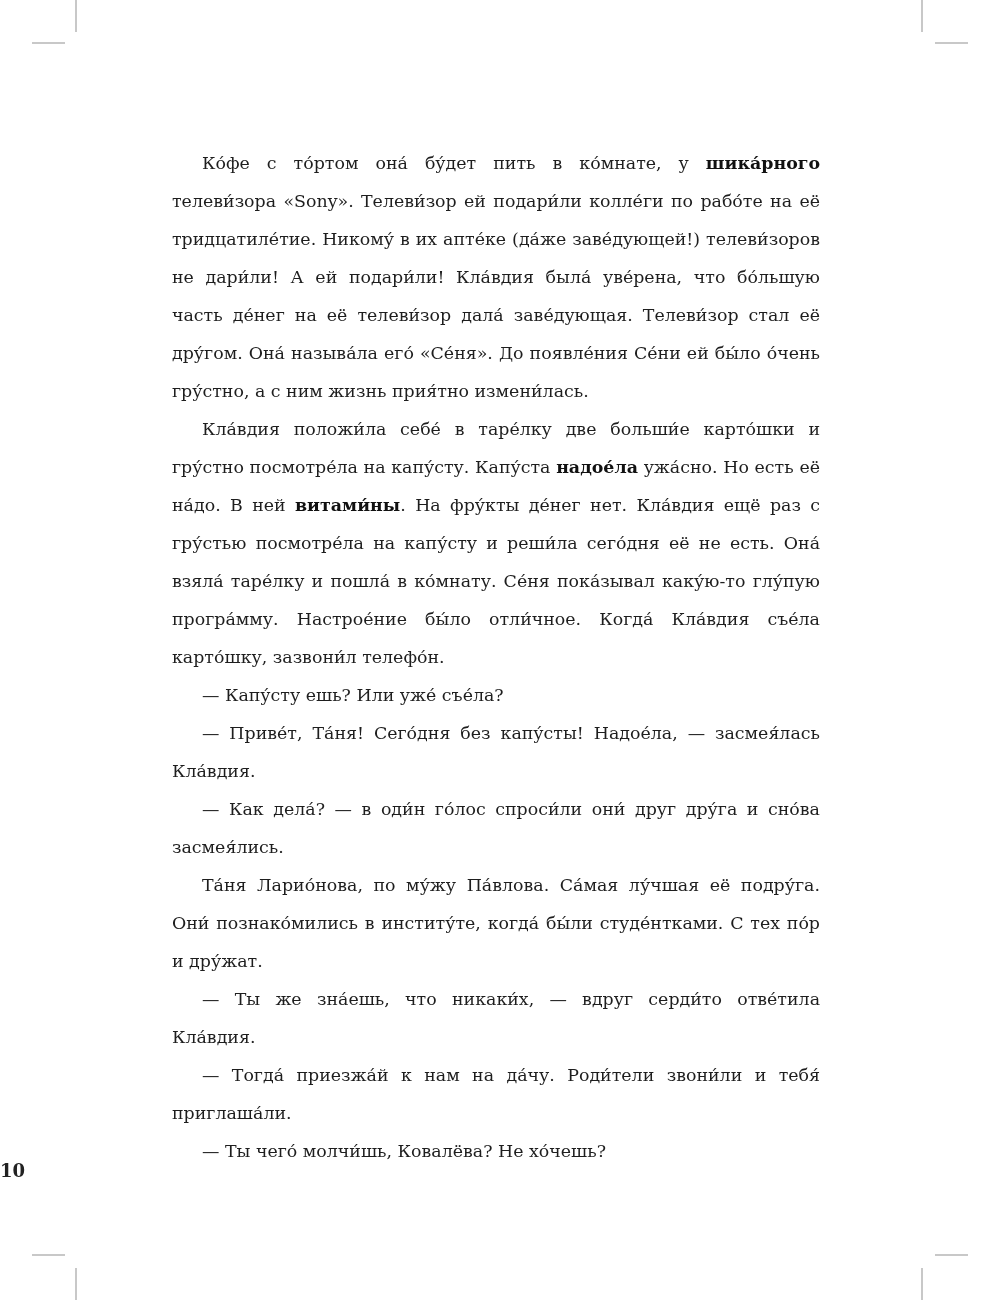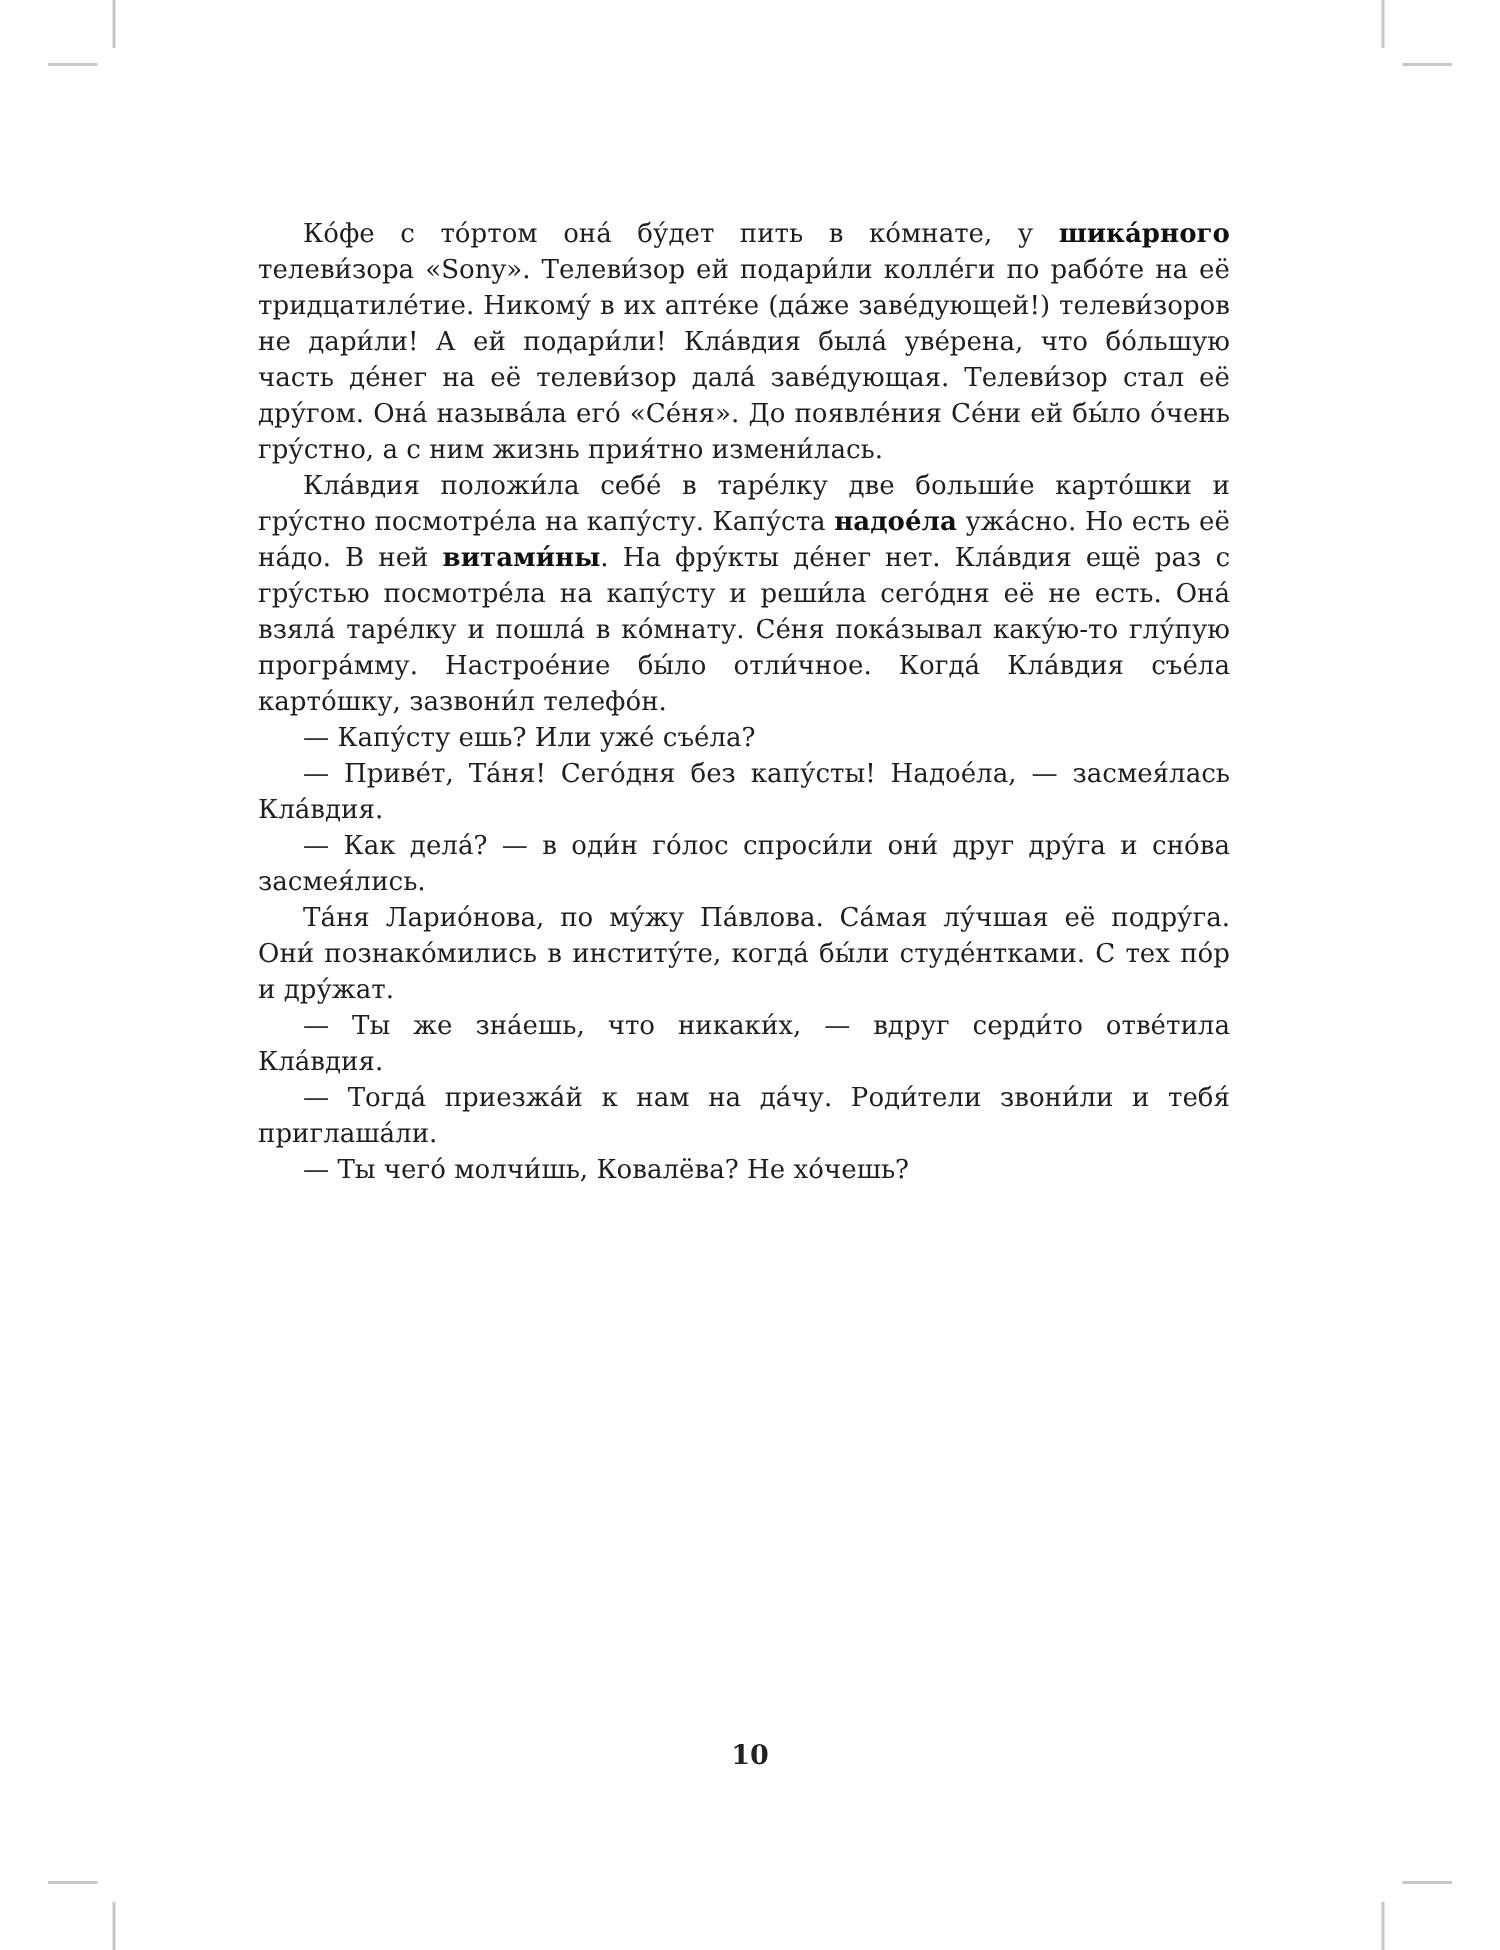--- a/index.html
+++ b/index.html
@@ -3,27 +3,27 @@
 <meta charset="utf-8">
 <style>
   html, body { margin: 0; padding: 0; background: #ffffff; }
   body { width: 1000px; height: 1300px; position: relative; overflow: hidden; }
   .crop { position: absolute; background: #c8c8c8; }
   .crop.v { width: 2px; height: 32px; }
   .crop.h { width: 33px; height: 2px; }
   #text-block {
     position: absolute; left: 172px; top: 144px; width: 648px;
     font-family: "DejaVu Serif", "Liberation Serif", serif;
-    font-size: 17.4px; line-height: 24px; color: #1e1e1e;
+    font-size: 17.4px; line-height: 38px; color: #1e1e1e;
     text-align: justify; hyphens: manual;
   }
   #text-block p { margin: 0; text-indent: 30px; }
   #text-block b { font-weight: bold; color: #111; }
   #page-number {
-    position: absolute; left: 0; width: 1000px; top: 1160px; text-align: center;
+    position: absolute; left: 0; width: 1000px; top: 1160px; text-align: left;
     font-family: "DejaVu Serif", "Liberation Serif", serif; font-weight: bold;
     font-size: 18px; color: #222;
   }
 </style>
 </head>
 <body>
 
 <div class="crop v" style="left:75px;top:0;"></div>
 <div class="crop h" style="left:32px;top:42px;"></div>
 <div class="crop v" style="left:921px;top:0;"></div>

